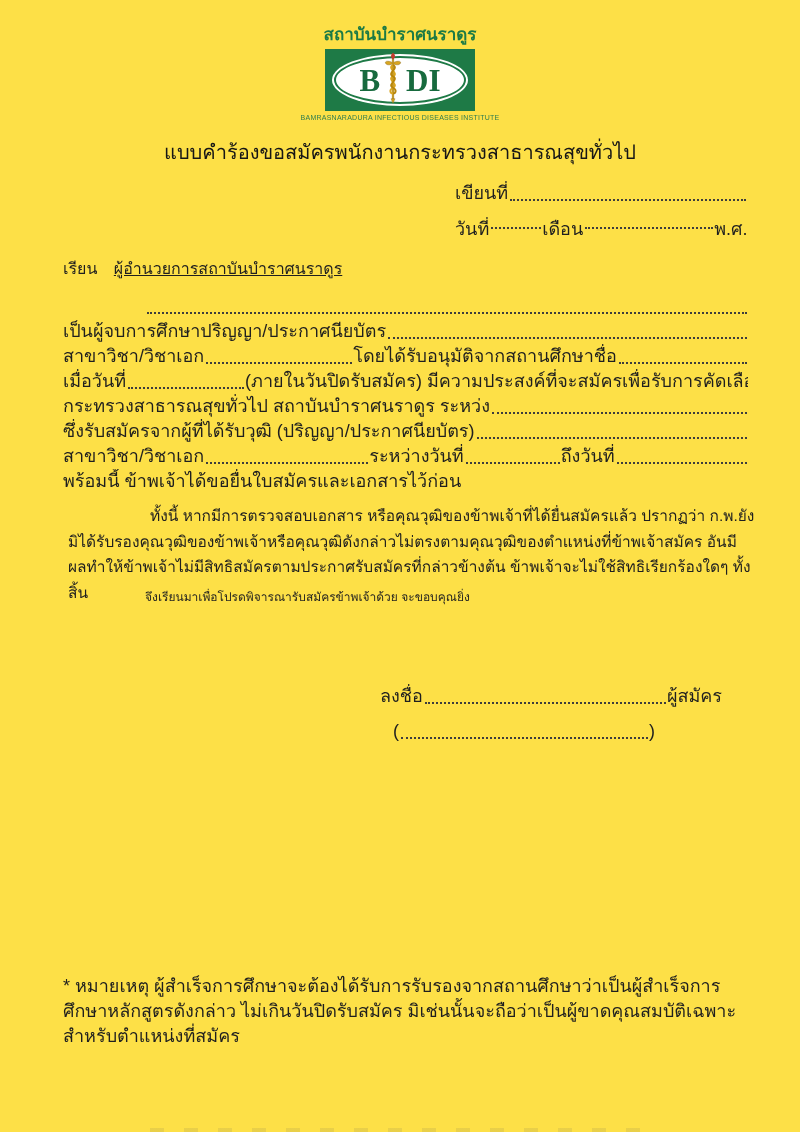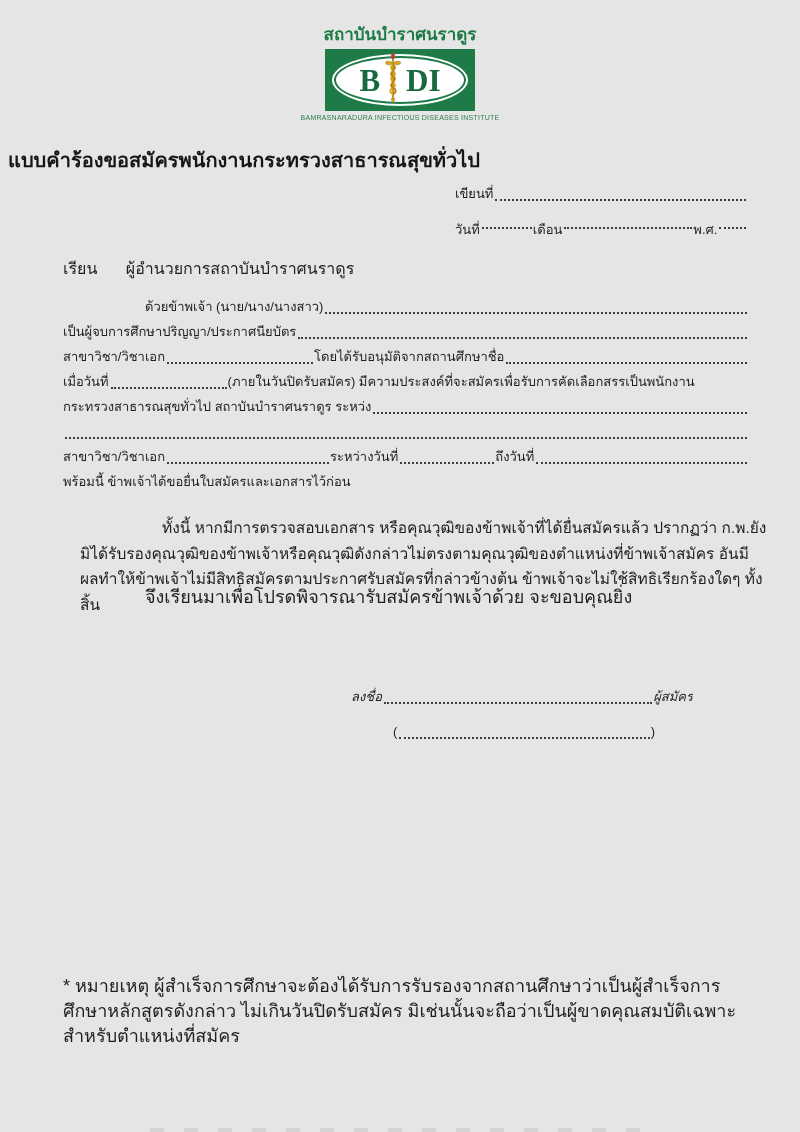--- a/index.html
+++ b/index.html
@@ -1,55 +1,55 @@
 <!DOCTYPE html>
 <html><head>
 <meta charset="utf-8">
 <style>
   html,body{margin:0;padding:0;background:#ffffff;}
   .page{
-    position:relative;width:800px;height:1132px;background:#e5e5e5;overflow:hidden;
+    position:relative;width:800px;height:1132px;background:#fde047;overflow:hidden;
     font-family:"Liberation Sans","DejaVu Sans",sans-serif;color:#1f1f1f;
   }
   
   .logo{position:absolute;top:24px;left:0;right:0;text-align:center;}
   .logo-th{font-size:17px;font-weight:bold;color:#1c7a45;line-height:22px;}
   .emblem{width:150px;height:62px;background:#1e7a46;margin:3px auto 0;
           display:flex;align-items:center;justify-content:center;}
   .oval{width:136px;height:52px;background:#ffffff;border-radius:50%;
         position:relative;display:flex;align-items:center;justify-content:center;gap:3px;}
   .oval::before{content:'';position:absolute;inset:2px;border:2px solid #1e7a46;border-radius:50%;pointer-events:none;}
   .acr{font-family:"Liberation Serif","DejaVu Serif",serif;font-weight:bold;
        font-size:31px;color:#176a3e;line-height:1;position:relative;z-index:1;}
   .caduceus{position:relative;z-index:1;margin-top:-4px;}
   .logo-en{font-size:7px;letter-spacing:.25px;color:#2e7d4f;margin-top:3px;white-space:nowrap;}
   
-  .title{position:absolute;top:136px;left:0;right:0;
-         font-size:20px;font-weight:bold;color:#161616;margin:8px;}
+  .title{position:absolute;top:136px;left:0;right:0;text-align:center;
+         font-size:20px;font-weight:normal;color:#161616;margin:0;}
   
-  .row{display:flex;align-items:flex-end;font-size:13px;line-height:25px;height:25px;
+  .row{display:flex;align-items:flex-end;font-size:18px;line-height:25px;height:25px;
        white-space:nowrap;overflow:hidden;}
   .row span{flex:0 0 auto;}
   .dots{border-bottom:2px dotted #3d3d3d;margin:0 1px 5px 2px;height:2px;}
   .fill{flex:1 1 auto !important;min-width:8px;}
   .w52{flex:0 0 50px !important;}  .w130{flex:0 0 128px !important;}  .w118{flex:0 0 116px !important;}
   .w148{flex:0 0 146px !important;}.w165{flex:0 0 162px !important;}
   .w96{flex:0 0 94px !important;}
   .ml6{margin-left:0;}
   
   .written{position:absolute;top:181px;left:455px;width:292px;}
   .daterow{position:absolute;top:217px;left:455px;width:292px;align-items:center;}
   .salutation{position:absolute;top:256px;left:63px;font-size:16px;line-height:26px;}
-  .salutation .recipient{margin-left:24px;}
+  .salutation .recipient{margin-left:12px;text-decoration:underline;}
   .bodyblock{position:absolute;top:294px;left:63px;width:685px;}
   .indent{padding-left:82px;}
   .para2{position:absolute;top:498px;left:63px;width:687px;font-size:15.5px;
-         line-height:25.5px;text-indent:82px;margin:17px;}
-  .closing{position:absolute;top:585px;left:145px;font-size:18px;line-height:25px;}
-  .sigrow1{position:absolute;top:684px;left:351px;width:342px;font-style:italic;}
+         line-height:25.5px;text-indent:82px;margin:5px;}
+  .closing{position:absolute;top:585px;left:145px;font-size:12px;line-height:25px;}
+  .sigrow1{position:absolute;top:684px;left:380px;width:342px;}
   .sigrow2{position:absolute;top:719px;left:393px;width:262px;}
   .footnote{position:absolute;top:974px;left:63px;width:687px;font-size:18px;
             line-height:25px;margin:0;}
   
   .cutoff{position:absolute;bottom:0;left:150px;width:500px;height:4px;opacity:.12;
           background:repeating-linear-gradient(90deg,#555 0 14px,transparent 14px 34px);}
 </style>
 </head>
 <body>
 
@@ -90,21 +90,20 @@
     <span class="dots fill"></span>
   </div>
 
   <div class="salutation">
     <span>เรียน</span>
     <span class="recipient">ผู้อำนวยการสถาบันบำราศนราดูร</span>
   </div>
 
   <div class="bodyblock">
     <div class="row indent">
-      <span>ด้วยข้าพเจ้า (นาย/นาง/นางสาว)</span>
       <span class="dots fill"></span>
     </div>
     <div class="row">
       <span>เป็นผู้จบการศึกษาปริญญา/ประกาศนียบัตร</span>
       <span class="dots fill"></span>
     </div>
     <div class="row">
       <span>สาขาวิชา/วิชาเอก</span>
       <span class="dots w148"></span>
       <span>โดยได้รับอนุมัติจากสถานศึกษาชื่อ</span>
@@ -113,20 +112,21 @@
     <div class="row">
       <span>เมื่อวันที่</span>
       <span class="dots w118"></span>
       <span>(ภายในวันปิดรับสมัคร) มีความประสงค์ที่จะสมัครเพื่อรับการคัดเลือกสรรเป็นพนักงาน</span>
     </div>
     <div class="row">
       <span>กระทรวงสาธารณสุขทั่วไป สถาบันบำราศนราดูร ระหว่ง</span>
       <span class="dots fill"></span>
     </div>
     <div class="row">
+      <span>ซึ่งรับสมัครจากผู้ที่ได้รับวุฒิ (ปริญญา/ประกาศนียบัตร)</span>
       <span class="dots fill"></span>
     </div>
     <div class="row">
       <span>สาขาวิชา/วิชาเอก</span>
       <span class="dots w165"></span>
       <span>ระหว่างวันที่</span>
       <span class="dots w96"></span>
       <span>ถึงวันที่</span>
       <span class="dots fill"></span>
     </div>

